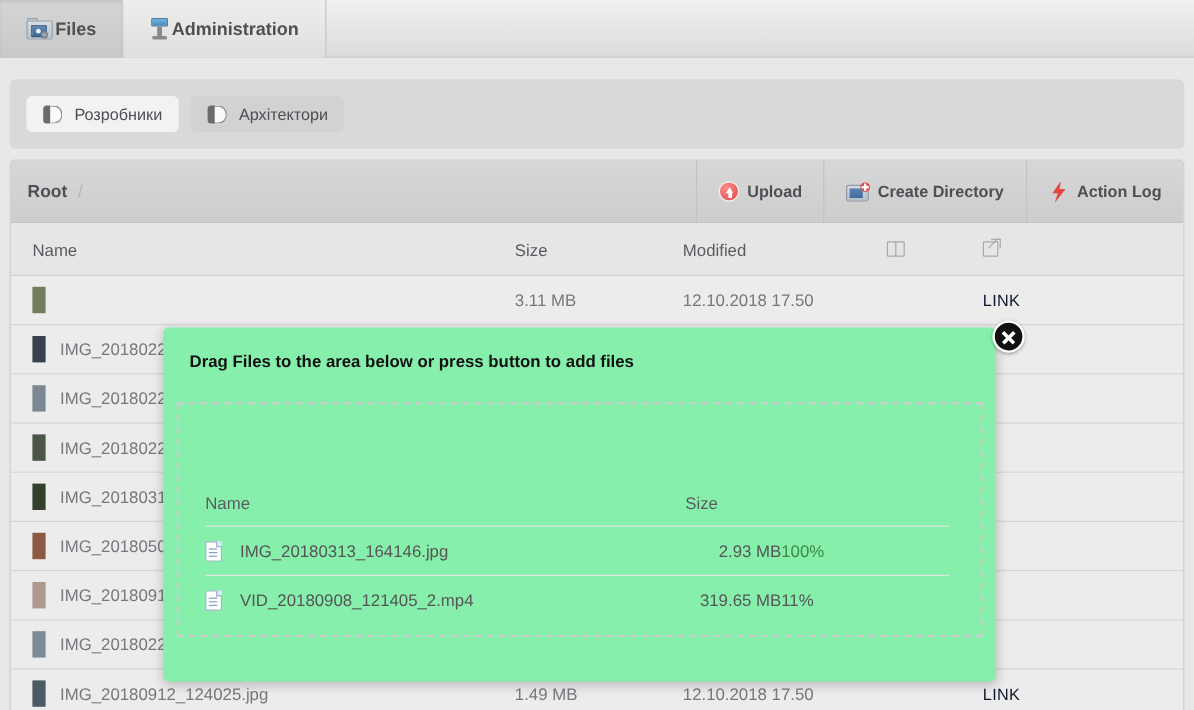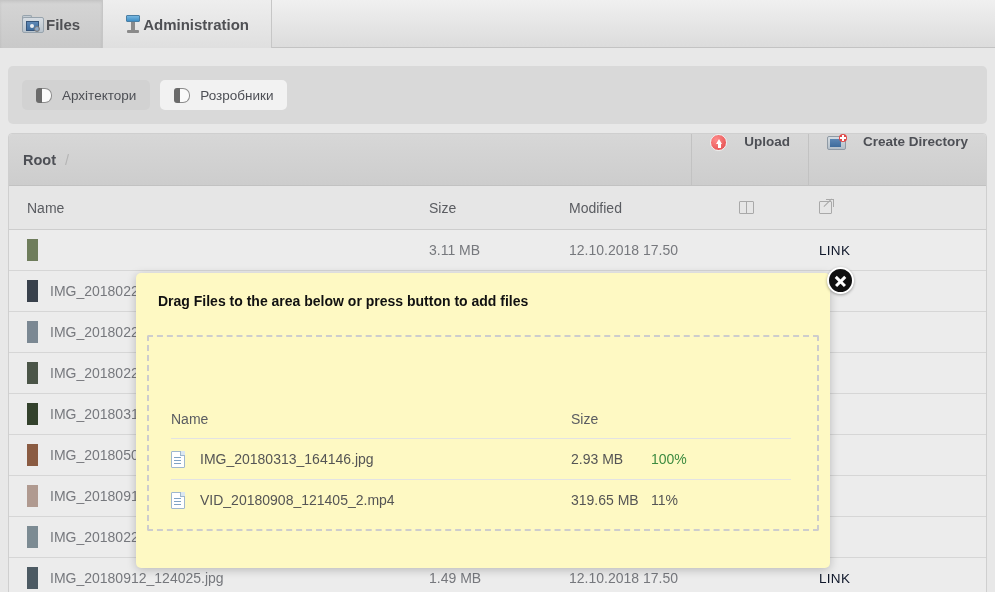--- a/index.html
+++ b/index.html
@@ -116,21 +116,21 @@
   .crumbbar {
     height:52px; background:linear-gradient(to bottom,#d7d7d7,#cdcdcd);
     border-bottom:1px solid #c2c2c2;
     display:flex; align-items:center; justify-content:space-between;
   }
   .crumbs { display:flex; align-items:center; gap:9px; padding-left:14px;
             font-size:14.5px; font-weight:bold; color:#4d4f55; }
   .crumb-sep { color:#b5b5b5; font-weight:normal; }
   .actions { display:flex; align-items:stretch; height:52px; }
   .act {
-    display:flex; align-items:flex-start; gap:17px;
+    display:flex; align-items:center; gap:7px;
     padding:0 18px; border-left:1px solid #c2c2c2;
     font-size:13.5px; font-weight:bold; color:#4d4f55; cursor:pointer;
   }
 
   .ico-upload { width:17px;height:17px;border-radius:50%;
     background:radial-gradient(circle at 35% 30%,#ff8b8b,#e04848);
     border:1px solid #f2f2f2; position:relative; box-shadow:0 0 0 1px #d5d5d5;}
   .ico-upload::after{content:"";position:absolute;left:5px;top:4px;
     width:0;height:0;border-left:3.5px solid transparent;border-right:3.5px solid transparent;
     border-bottom:5px solid #fff;}
@@ -174,21 +174,21 @@
     border-bottom:1px solid #d6d6d6; font-size:14px; color:#76787d;
   }
   .row .col-name { display:flex; align-items:center; gap:12px; padding-left:18px;}
   .thumb { width:11px; height:22px; flex:0 0 11px; border:0; }
   .fname { color:#76787d; }
   .link { color:#0f172a; font-size:13.5px; letter-spacing:.3px;}
 
   
   .modal {
     position:absolute; left:136px; top:273px; width:694px; height:295px;
-    background:#fef9c3; border-radius:5px;
+    background:#86efac; border-radius:5px;
     box-shadow:0 2px 10px rgba(0,0,0,.22);
     z-index:50;
   }
   .modal-title {
     font-size:14px; font-weight:bold; color:#111;
     padding:20px 22px 0 22px;
   }
   .dropzone {
     position:absolute; left:11px; top:62px; width:672px; height:196px;
     border:2px dashed #cdcdcd; border-radius:2px;
@@ -199,21 +199,21 @@
     color:#fff; font-size:14.5px;
     padding:9px 18px; border-radius:4px; border:1px solid #4e9c53;
     cursor:pointer;
   }
   .uptable { position:absolute; left:22px; top:74px; width:620px; }
   .uphead { font-size:14px; color:#5a5c61; display:flex; padding-bottom:11px;}
   .up-c1 { width:400px; }
   .up-c2 { width:80px; }
   .uprow {
     display:flex; align-items:center; height:41px;
-    border-top:1px solid #e3e3e3; font-size:14px; color:#555;
+    border-top:1px solid #e3e3e3; font-size:14px; color:#555;text-align:right;
   }
   .uprow .up-c1 { display:flex; align-items:center; gap:15px; }
   .pct-done { color:#3d8b40; }
   .pct-prog { color:#555; }
 
   .ico-doc{width:14px;height:17px;position:relative;flex:0 0 14px;}
   .ico-doc .sheet{position:absolute;left:0;top:0;width:14px;height:17px;
     background:#fff;border:1px solid #9fb7ce;border-radius:1px;}
   .ico-doc .fold{position:absolute;right:0;top:0;width:5px;height:5px;
     background:#dbe7f1;border-left:1px solid #9fb7ce;border-bottom:1px solid #9fb7ce;}
@@ -251,33 +251,33 @@
       <span class="top"></span>
         <span class="stem"></span>
         <span class="base"></span>
     </span>
     <span>Administration</span>
   </div>
   <div class="tab-spacer"></div>
 </div>
 
 <div class="filterbar">
+  <div class="role-btn">
+    <span class="ico-role">
+      <span class="half-l"></span>
+        <span class="half-r"></span>
+    </span>
+    <span>Розробники</span>
+  </div>
   <div class="role-btn dim">
     <span class="ico-role">
       <span class="half-l"></span>
         <span class="half-r"></span>
     </span>
     <span>Архітектори</span>
-  </div>
-  <div class="role-btn">
-    <span class="ico-role">
-      <span class="half-l"></span>
-        <span class="half-r"></span>
-    </span>
-    <span>Розробники</span>
   </div>
 </div>
 
 <div class="panel">
 
   <div class="crumbbar">
     <div class="crumbs">
       <span>Root</span>
       <span class="crumb-sep">/</span>
     </div>
@@ -286,20 +286,28 @@
         <span class="ico-upload"></span>
         <span>Upload</span>
       </div>
       <div class="act">
         <span class="ico-newdir">
           <span class="bg"></span>
             <span class="pic"></span>
             <span class="plus"></span>
         </span>
         <span>Create Directory</span>
+      </div>
+      <div class="act">
+        <span class="ico-bolt">
+          <svg width="17" height="18" viewBox="0 0 17 18">
+            <path d="M10 0 L3 10 L7.5 10 L5 18 L14 6.5 L9 6.5 Z" fill="#e8453c"></path>
+          </svg>
+        </span>
+        <span>Action Log</span>
       </div>
     </div>
   </div>
 
   <div class="thead">
     <div class="col-name">Name</div>
     <div class="col-size">Size</div>
     <div class="col-mod">Modified</div>
     <div class="col-book">
       <span class="ico-book"></span>

